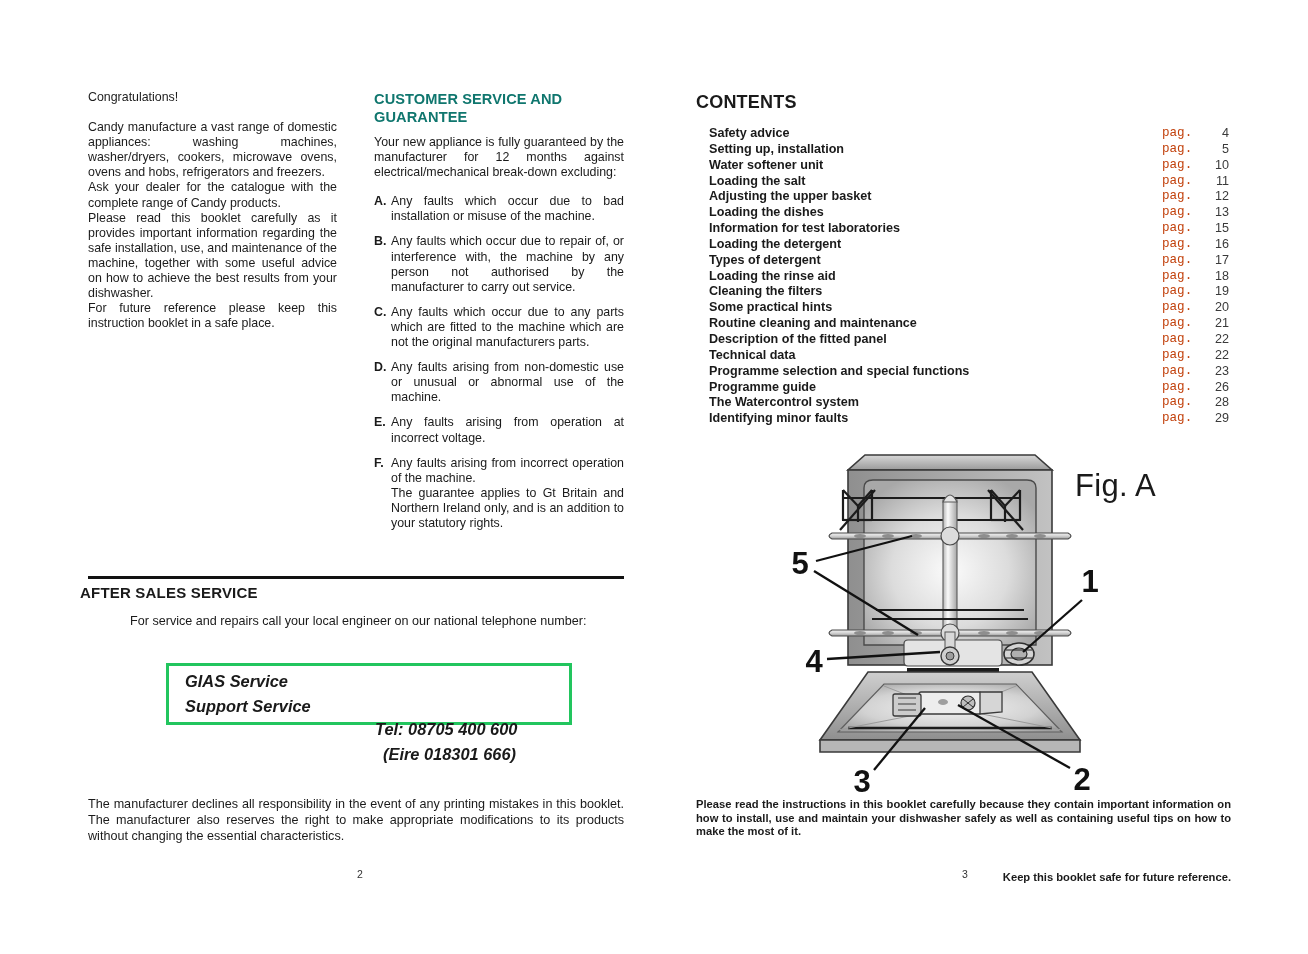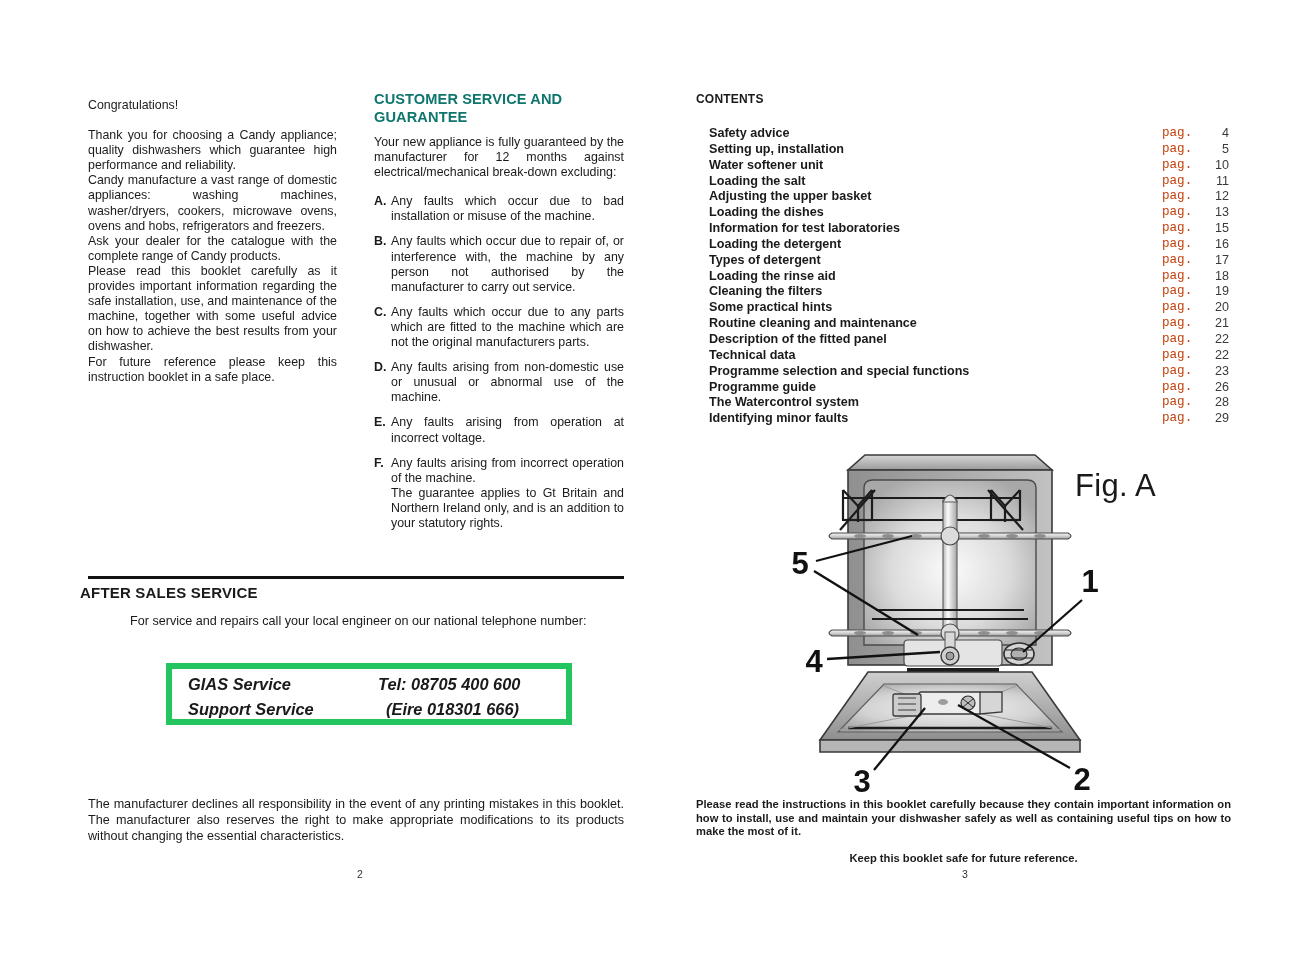--- a/index.html
+++ b/index.html
@@ -23,21 +23,20 @@
   }
 
   
   .sheet-left { position: absolute; left: 0; top: 0; width: 660px; height: 954px; }
   .sheet-right { position: absolute; left: 660px; top: 0; width: 648px; height: 954px; }
 
   .col-a {
     position: absolute;
     left: 88px; top: 90px;
     width: 249px;
-    margin-top: 8px;
   }
   .col-b {
     position: absolute;
     left: 374px; top: 90px;
     width: 250px;
   }
 
   .body-text {
     font-size: 12.4px;
     line-height: 15.1px;
@@ -99,36 +98,36 @@
     font-size: 12.6px;
     line-height: 16px;
     margin-left: 42px;
   }
 
   .service-box {
     position: absolute;
     left: 166px; top: 663px;
     width: 406px;
     height: 62px;
-    border: 6px solid #22c55e;
+    border: 3px solid #22c55e;
     box-sizing: border-box;
   }
   .service-row {
     position: absolute;
     left: 16px;
     width: 380px;
     display: flex;
     font-style: italic;
     font-weight: bold;
     font-size: 16.4px;
   }
   .service-row.r1 { top: 6px; }
   .service-row.r2 { top: 31px; }
   .svc-left { width: 190px; flex: 0 0 190px; }
-  .svc-right { flex: 1 1 auto; }
+  .svc-right { flex: 1 1 auto; margin-top: 48px; }
   .svc-right.indent { padding-left: 8px; }
 
   .disclaimer {
     position: absolute;
     left: 88px; top: 796px;
     width: 536px;
     font-size: 12.6px;
     line-height: 16.2px;
     text-align: justify;
   }
@@ -140,21 +139,21 @@
     text-align: center;
     width: 60px;
   }
   .folio-left { left: 330px; top: 868px; }
   .folio-right { left: 935px; top: 868px; }
 
   
   .contents-title {
     position: absolute;
     left: 696px; top: 92px;
-    font-size: 12px;
+    font-size: 18px;
     font-weight: bold;
     letter-spacing: .2px;
   }
   .toc {
     position: absolute;
     left: 696px; top: 126px;
     width: 535px;
   }
   .toc-row {
     position: relative;
@@ -197,33 +196,32 @@
 
   .note-block {
     position: absolute;
     left: 696px; top: 798px;
     width: 535px;
     font-size: 11.2px;
     font-weight: bold;
     line-height: 13.6px;
     text-align: justify;
   }
-  .note-block .note-2 { margin-top: 13px; text-align: center; }
+  .note-block .note-2 { margin-top: 32px; text-align: right; }
 </style>
 </head>
 <body>
 
 <div class="page">
 
   <div class="sheet-left">
 
     <div class="col-a">
       <div class="body-text">Congratulations!</div>
       <div class="gap"></div>
-      <div class="body-text">Thank you for choosing a Candy appliance; quality dishwashers which guarantee high performance and reliability.</div>
       <div class="body-text">Candy manufacture a vast range of domestic appliances: washing machines, washer/dryers, cookers, microwave ovens, ovens and hobs, refrigerators and freezers.</div>
       <div class="body-text">Ask your dealer for the catalogue with the complete range of Candy products.</div>
       <div class="body-text">Please read this booklet carefully  as it provides important information regarding the safe installation, use, and maintenance of the machine, together with some useful advice on how to achieve the best results from your dishwasher.</div>
       <div class="body-text">For future reference please keep this instruction booklet in a safe place.</div>
     </div>
 
     <div class="col-b">
       <h2 class="sect">CUSTOMER SERVICE AND GUARANTEE</h2>
       <p class="guar-intro">Your new appliance is fully guaranteed by the manufacturer for 12 months against electrical/mechanical break-down excluding:</p>
 

